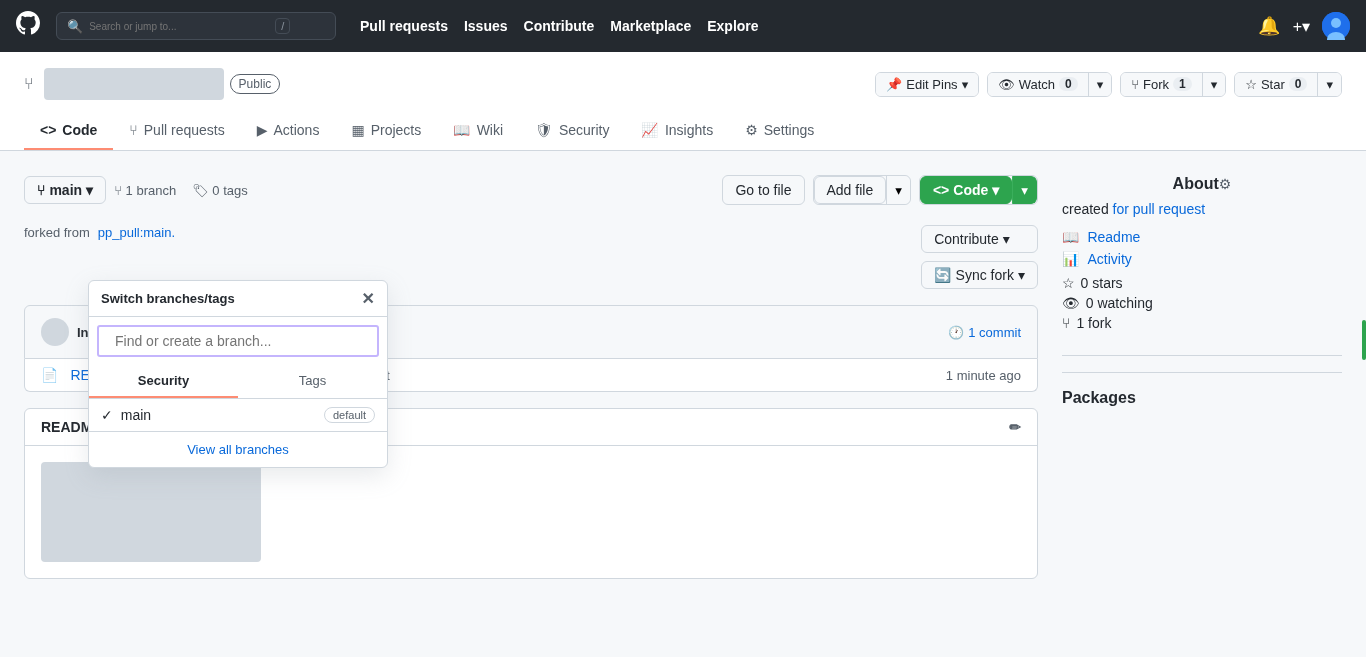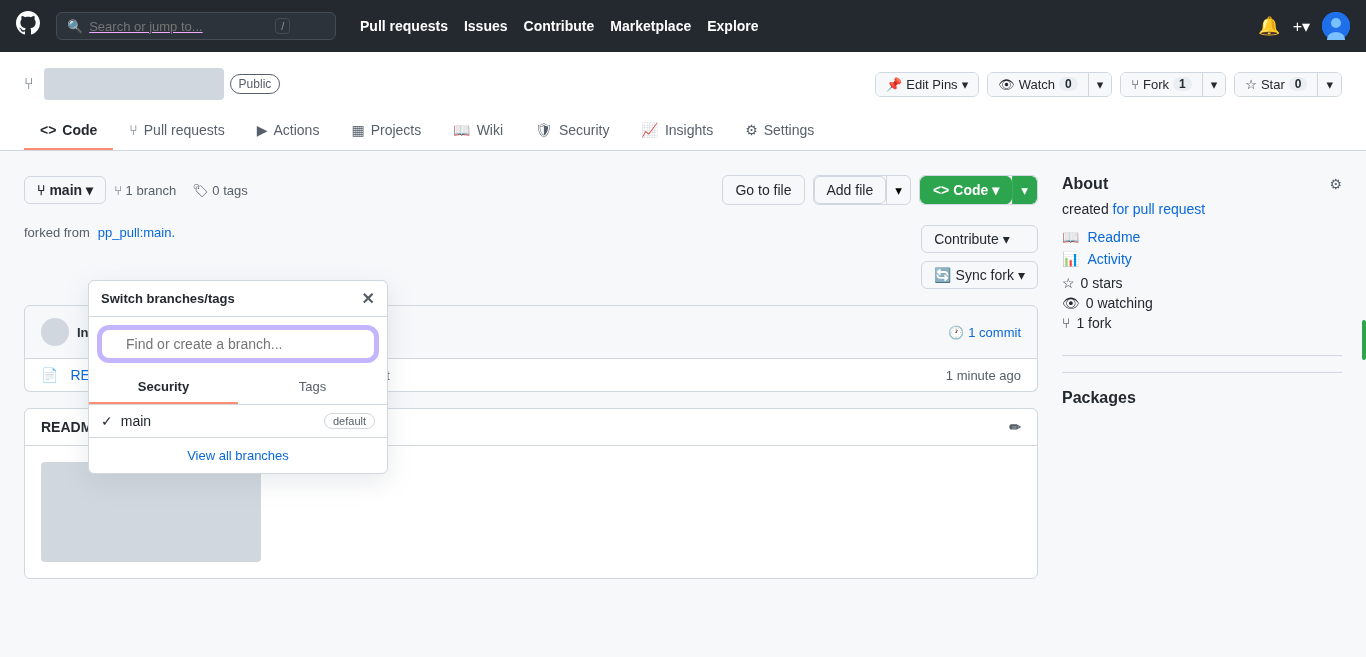--- a/index.html
+++ b/index.html
@@ -15,21 +15,21 @@
       gap: 16px;
     }
     .topnav-logo { color: white; font-size: 24px; flex-shrink: 0; }
     .topnav-search {
       display: flex; align-items: center; gap: 6px;
       background: #2d333b; border: 1px solid #444c56; border-radius: 6px;
       padding: 5px 10px; color: #8b949e; flex: 0 0 280px;
     }
     .topnav-search input {
       background: transparent; border: none; outline: none; color: #f0abfc;
-      font-size: 13px; width: 180px; text-decoration: underline;
+      font-size: 10px; width: 180px;
     }
     .topnav-search .kbd {
       border: 1px solid #444c56; border-radius: 4px; padding: 1px 5px;
       font-size: 11px; color: #8b949e;
     }
     .topnav-links { display: flex; gap: 16px; color: white; font-size: 14px; font-weight: 600; margin-left: 8px; }
     .topnav-links a { color: white; text-decoration: none; }
     .topnav-right { margin-left: auto; display: flex; align-items: center; gap: 12px; color: white; }
     .topnav-icon { font-size: 18px; cursor: pointer; color: white; }
     .topnav-avatar { width: 28px; height: 28px; border-radius: 50%; background: #1f6feb; display: flex; align-items: center; justify-content: center; color: white; font-size: 12px; cursor: pointer; }
@@ -109,22 +109,22 @@
       position: absolute; background: white; border: 1px solid #d0d7de;
       border-radius: 6px; box-shadow: 0 8px 24px rgba(140,149,159,0.2);
       width: 300px; z-index: 100; top: 280px; left: 88px;
     }
     .dropdown-header {
       display: flex; align-items: center; justify-content: space-between;
       padding: 8px 12px; border-bottom: 1px solid #d0d7de; font-size: 13px; font-weight: 600;
     }
     .dropdown-close { cursor: pointer; color: #57606a; font-size: 16px; }
     .dropdown-search {
-      margin: 8px; border: 5px solid #c4b5fd; border-radius: 12px;
-      padding: 6px 24px; font-size: 14px; width: calc(100% - 16px); outline: none; color: #24292f;
+      margin: 8px; border: 2px solid #c4b5fd; border-radius: 3px;
+      padding: 6px 16px; font-size: 14px; width: calc(100% - 16px); outline: none; color: #24292f;
     }
     .dropdown-tabs { display: flex; border-bottom: 1px solid #d0d7de; }
     .dropdown-tab {
       flex: 1; text-align: center; padding: 8px; font-size: 13px;
       cursor: pointer; color: #57606a; border-bottom: 2px solid transparent;
     }
     .dropdown-tab.active { color: #24292f; border-bottom: 2px solid #fd8c73; font-weight: 600; }
     .dropdown-branch-item {
       display: flex; align-items: center; justify-content: space-between;
       padding: 8px 12px; font-size: 14px; cursor: pointer;
@@ -167,21 +167,21 @@
     .readme-header {
       display: flex; align-items: center; justify-content: space-between;
       padding: 10px 16px; border-bottom: 1px solid #d0d7de; font-weight: 600;
     }
     .readme-content { padding: 16px; }
     .readme-placeholder { width: 220px; height: 100px; background: #d0d7de; border-radius: 4px; }
 
     
     .sidebar { width: 280px; flex-shrink: 0; }
     .about-section { margin-bottom: 24px; }
-    .about-header { display: flex; align-items: center; justify-content: space-between; margin-bottom: 8px; }
+    .about-header { display: flex; align-items: center; justify-content: center; margin-bottom: 8px; }
     .about-title { font-size: 16px; font-weight: 600; }
     .about-desc { font-size: 14px; color: #24292f; margin-bottom: 12px; }
     .about-desc a { color: #0969da; text-decoration: none; }
     .about-links { display: flex; flex-direction: column; gap: 6px; }
     .about-link { display: flex; align-items: center; gap: 8px; color: #0969da; text-decoration: none; font-size: 14px; cursor: pointer; }
     .about-stats { display: flex; flex-direction: column; gap: 4px; margin-top: 8px; }
     .about-stat { display: flex; align-items: center; gap: 6px; font-size: 14px; color: #24292f; }
     .report-link { color: #0969da; text-decoration: none; font-size: 14px; cursor: pointer; }
     .divider { border: none; border-top: 1px solid #d0d7de; margin: 16px 0; }
     .section-title { font-size: 16px; font-weight: 600; margin-bottom: 8px; }

